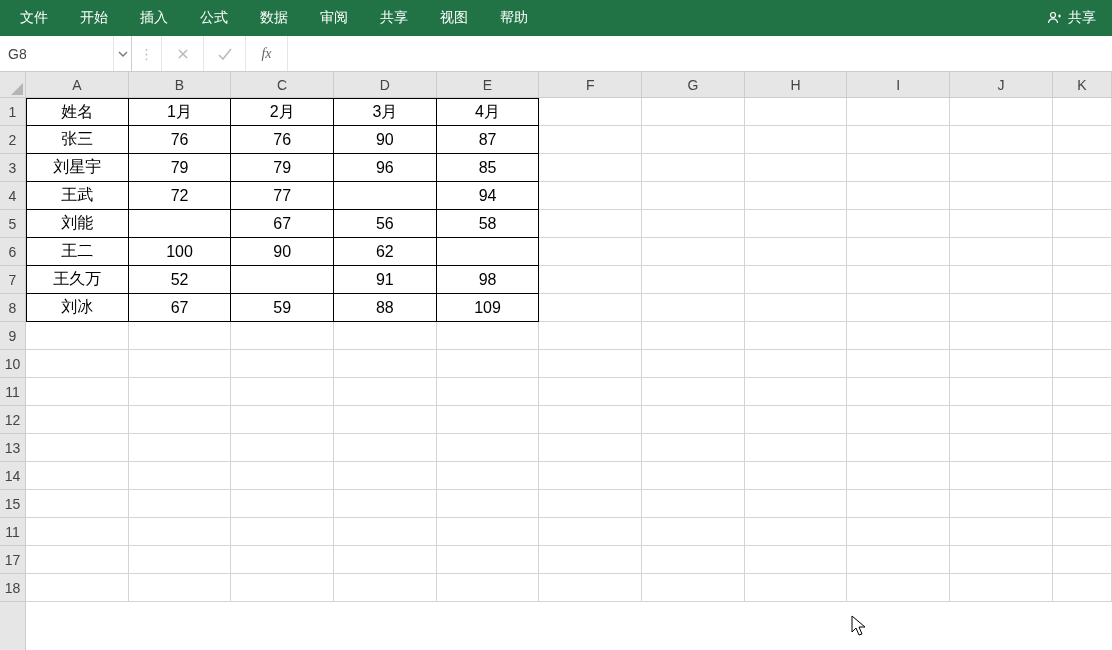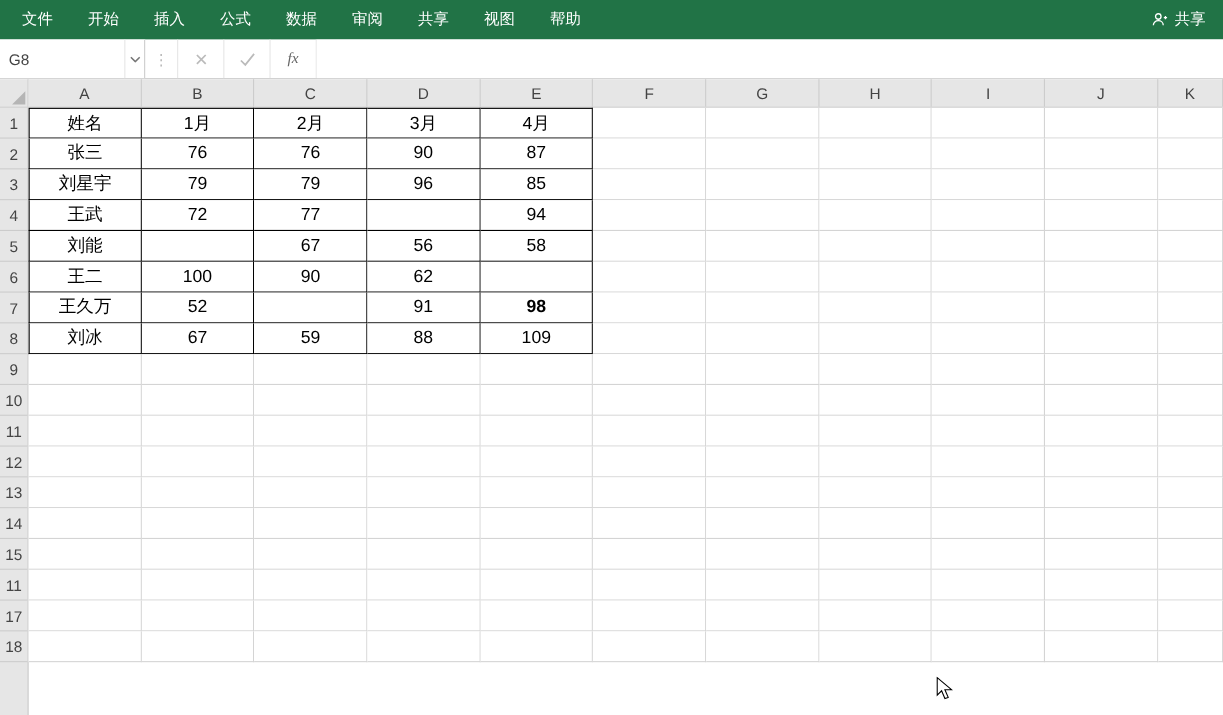--- a/index.html
+++ b/index.html
@@ -372,21 +372,21 @@
         <div class="cell" style="width: 104px;"></div>
         <div class="cell" style="width: 104px;"></div>
         <div class="cell" style="width: 104px;"></div>
         <div class="cell" style="width: 60px;"></div>
       </div>
       <div class="row">
         <div class="cell bordered bordered-left" style="width: 104px;">王久万</div>
         <div class="cell bordered" style="width: 104px;">52</div>
         <div class="cell bordered" style="width: 104px;"></div>
         <div class="cell bordered" style="width: 104px;">91</div>
-        <div class="cell bordered" style="width: 104px; font-weight: bold;">98</div>
+        <div class="cell bordered" style="width: 104px;">98</div>
         <div class="cell" style="width: 104px;"></div>
         <div class="cell" style="width: 104px;"></div>
         <div class="cell" style="width: 104px;"></div>
         <div class="cell" style="width: 104px;"></div>
         <div class="cell" style="width: 104px;"></div>
         <div class="cell" style="width: 60px;"></div>
       </div>
       <div class="row">
         <div class="cell bordered bordered-left" style="width: 104px;">刘冰</div>
         <div class="cell bordered" style="width: 104px;">67</div>

